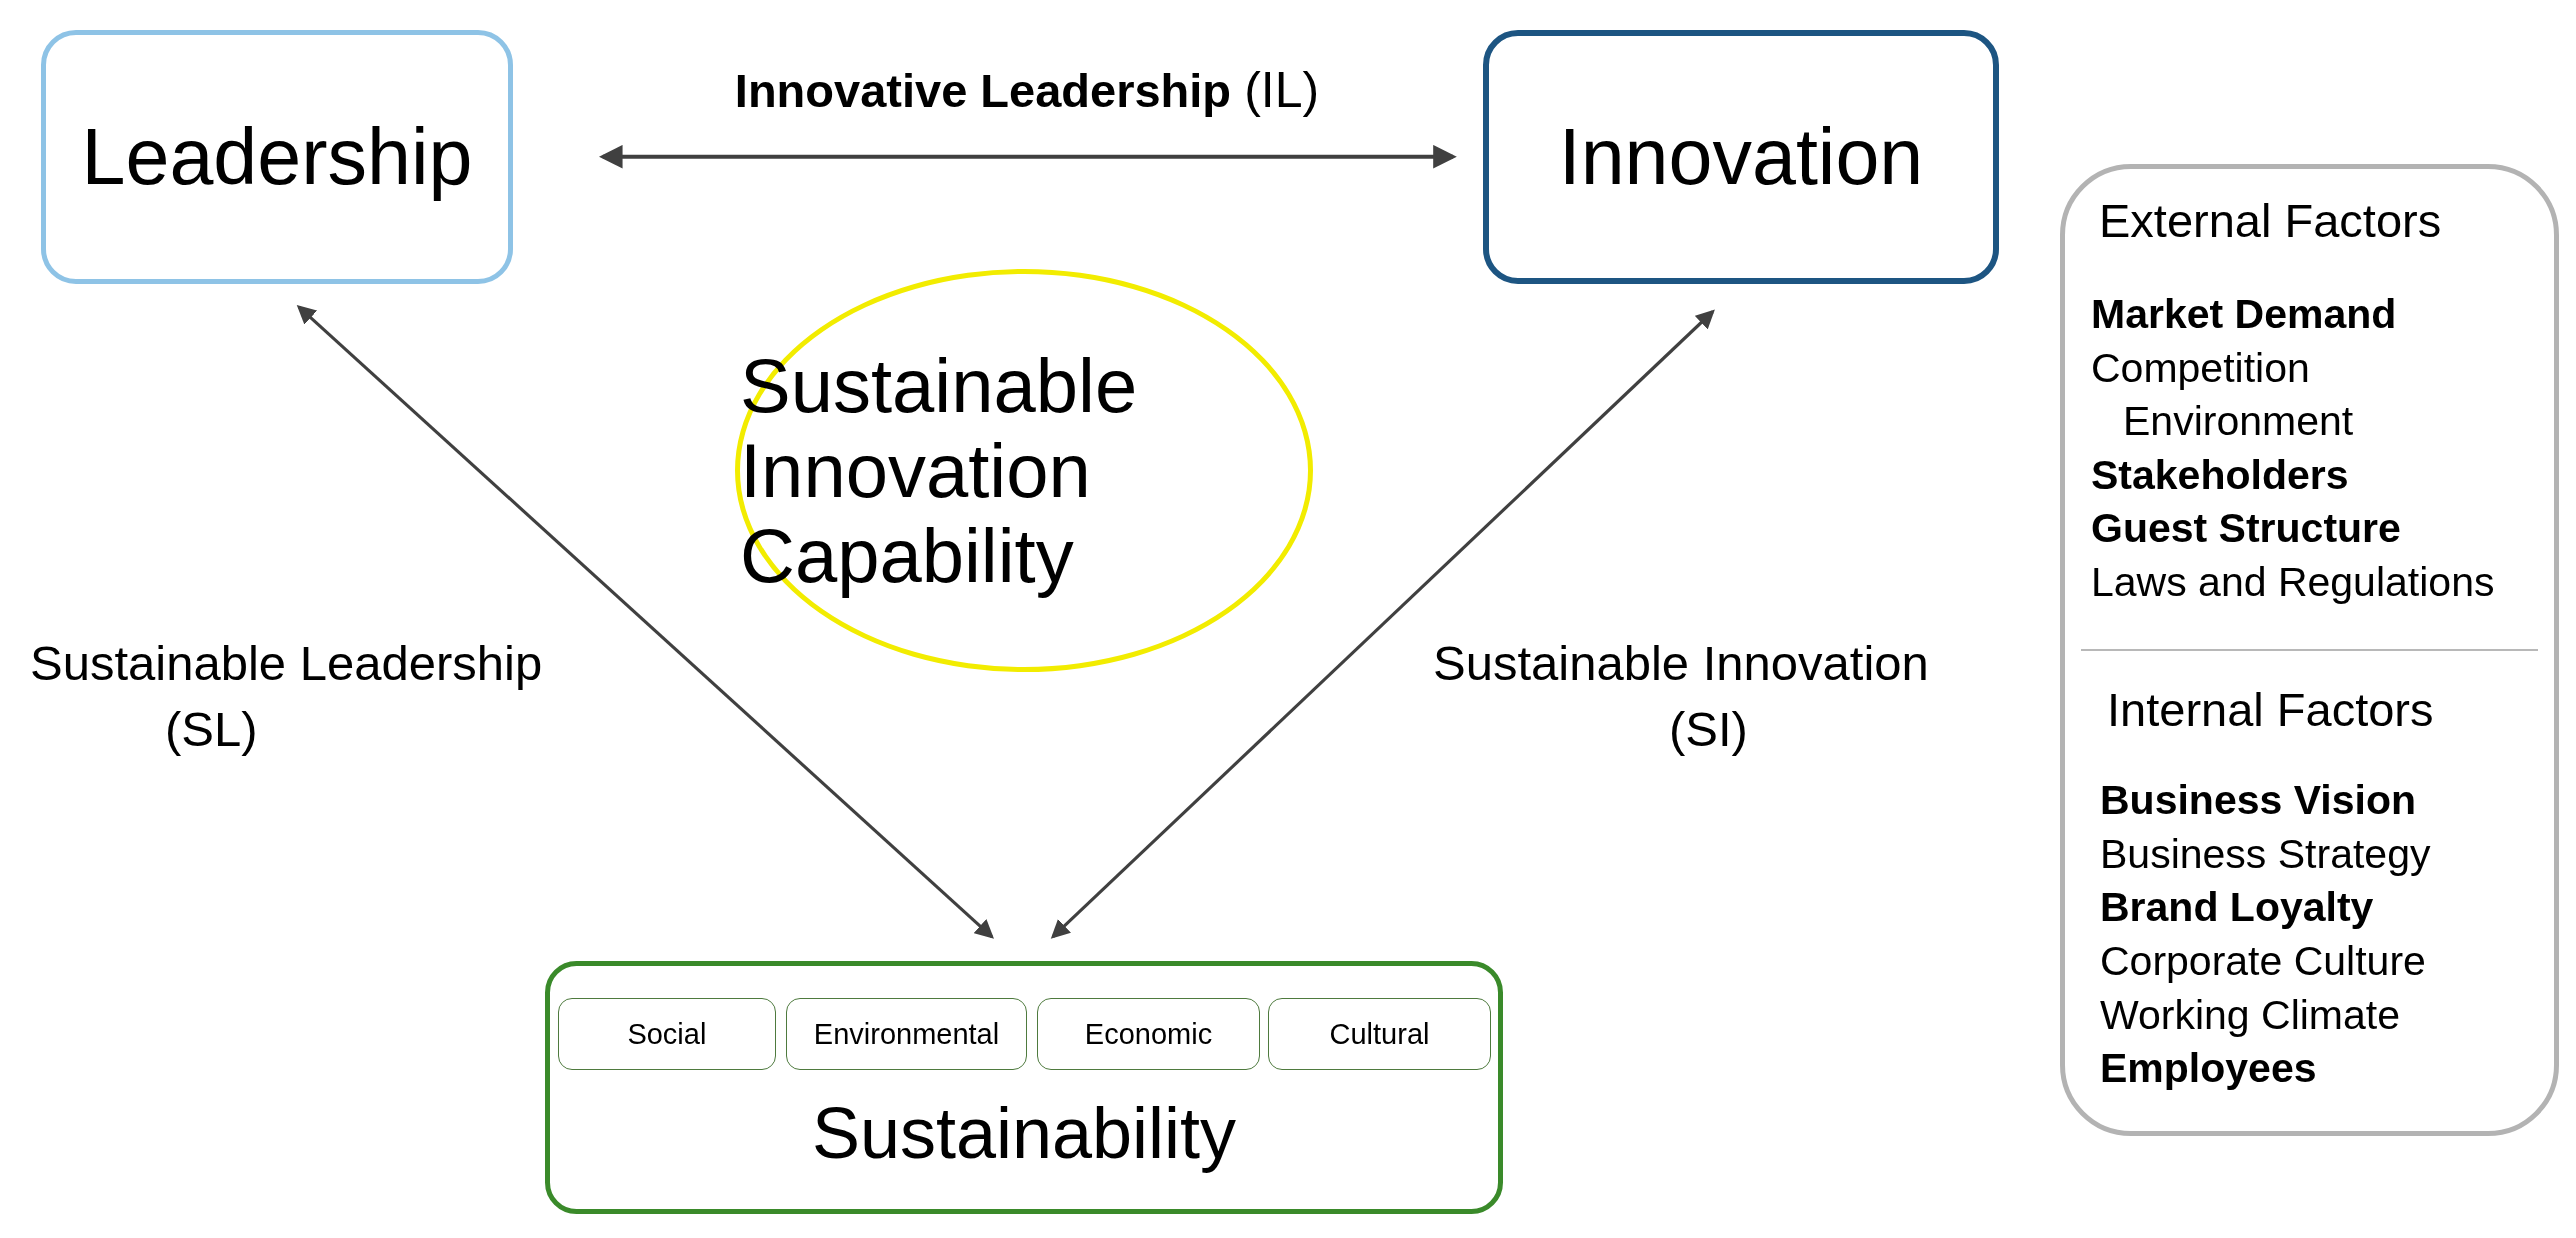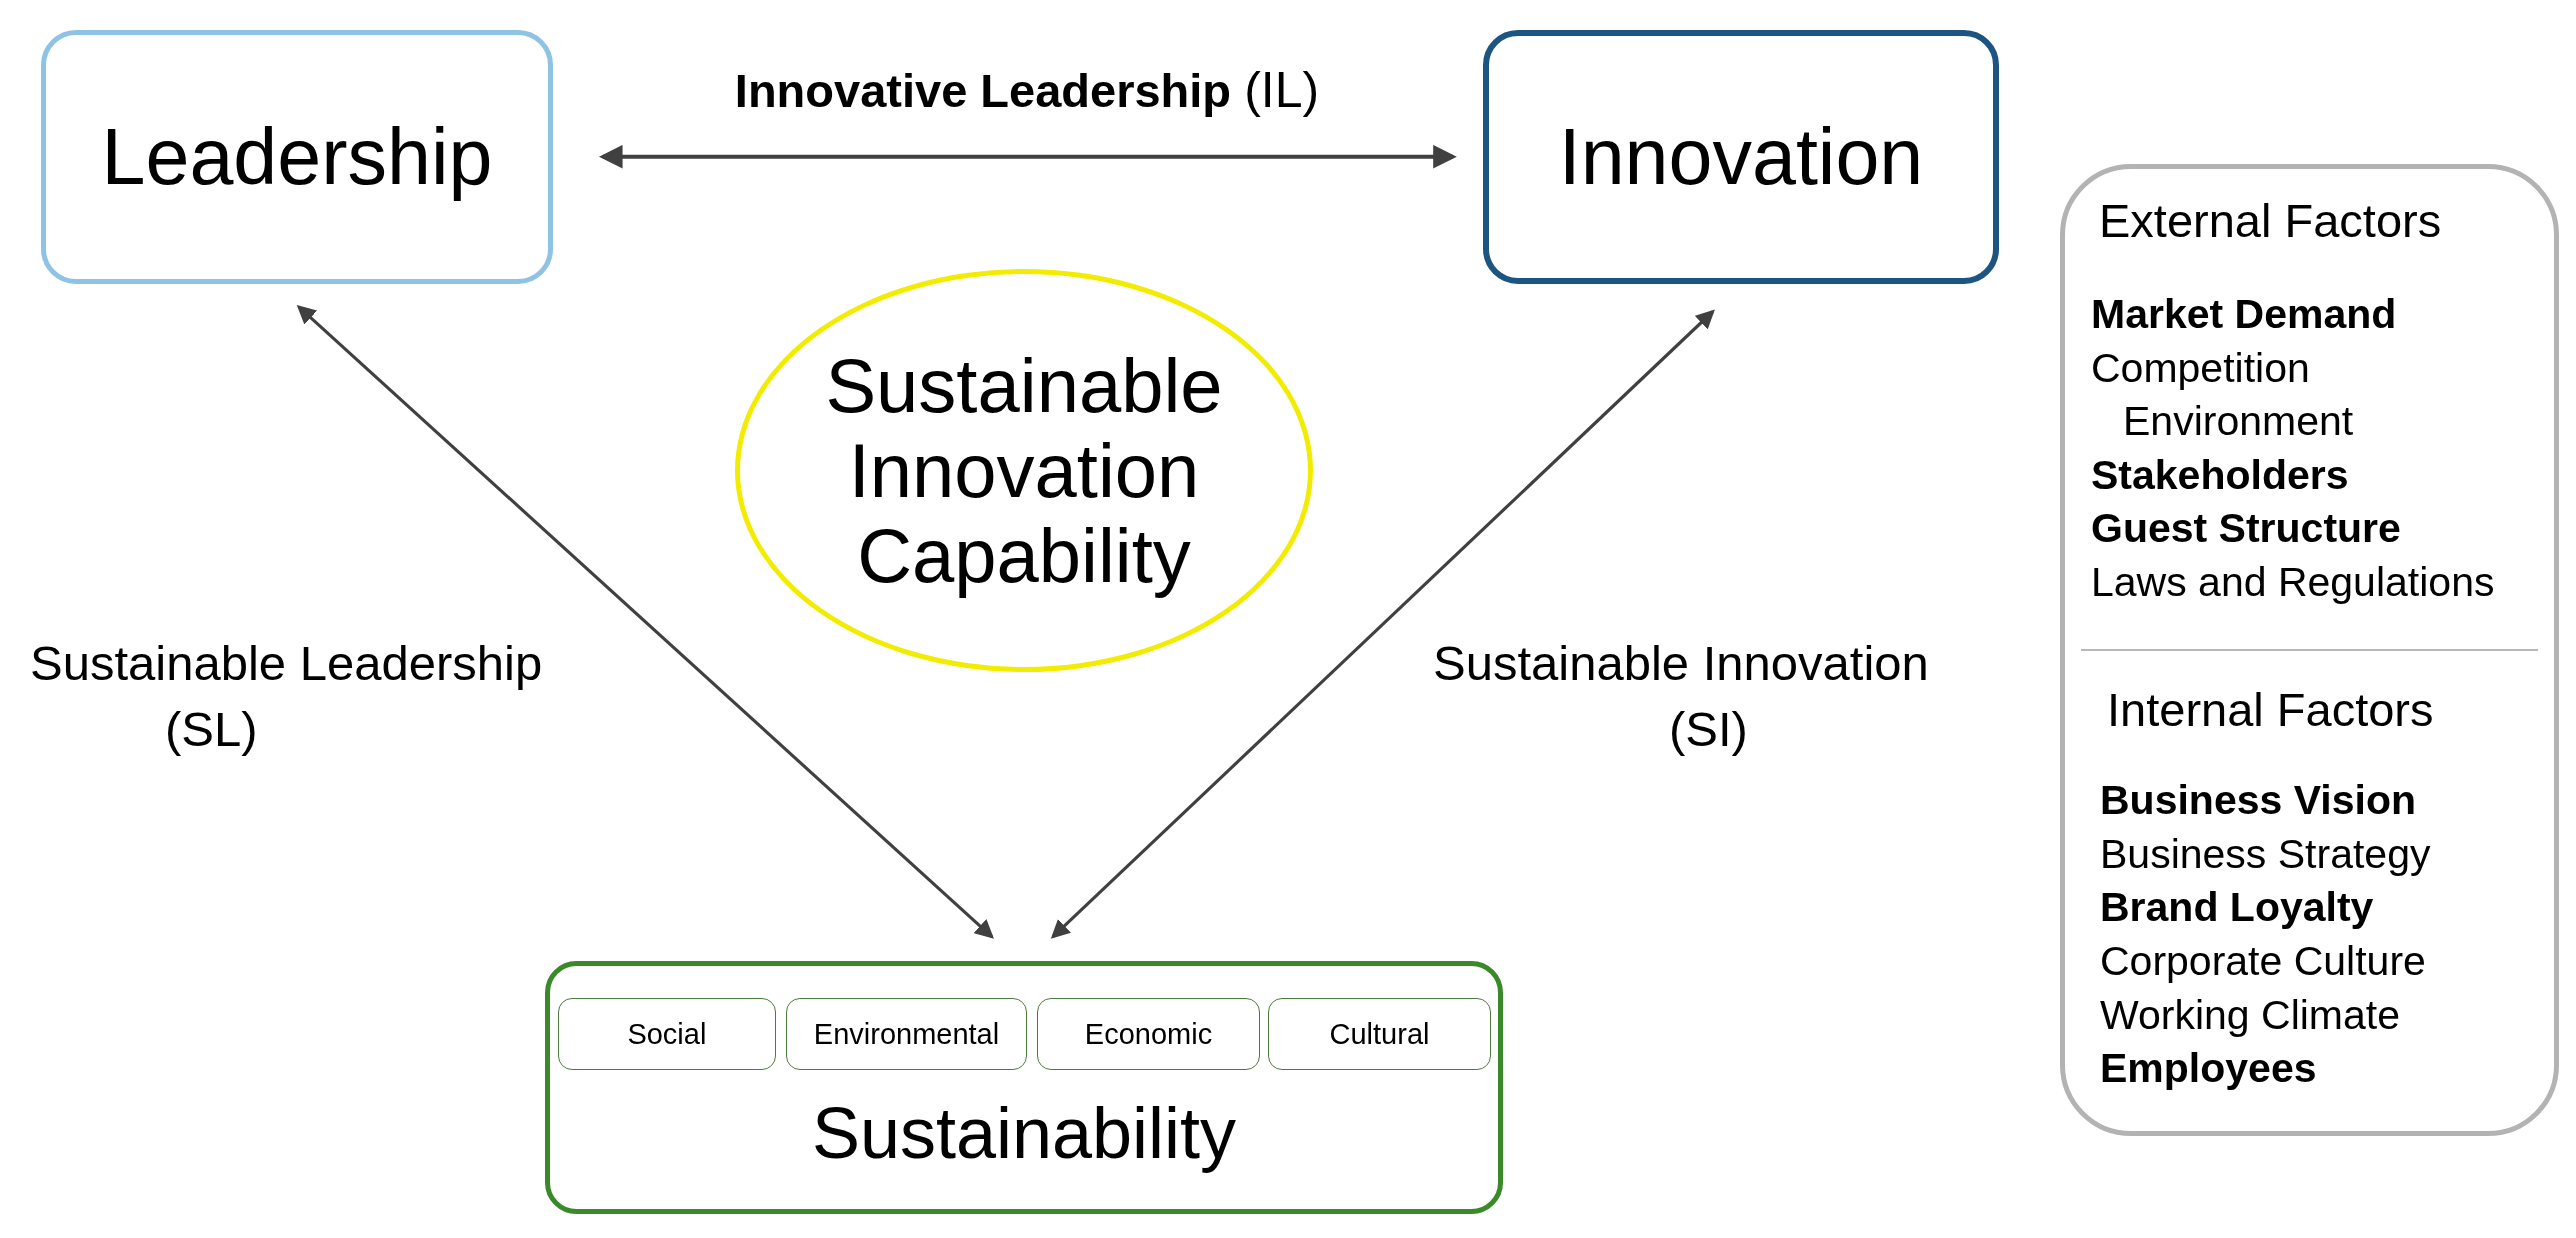--- a/index.html
+++ b/index.html
@@ -1,31 +1,31 @@
 <!DOCTYPE html>
 <html style="font-size:12.6px"><head>
 <meta charset="utf-8">
 <style>
   html, body { margin: 0; padding: 0; background: #ffffff; }
   body { width: 2576px; height: 1239px; position: relative; overflow: hidden;
          font-family: "Liberation Sans", sans-serif; color: #000; }
   .abs { position: absolute; }
   .box { position: absolute; box-sizing: border-box; background: #fff;
          display: flex; align-items: center; justify-content: center; }
-  #leadership-box { left: 41px; top: 30px; width: 512px; height: 254px;
+  #leadership-box { left: 41px; top: 30px; width: 472px; height: 254px;
          border: 5.5px solid #8ec3e6; border-radius: 35px; font-size: 79px; }
   #innovation-box { left: 1483px; top: 30px; width: 516px; height: 254px;
          border: 6.3px solid #1d5582; border-radius: 35px; font-size: 79px; }
   #il-label { left: 598px; top: 61px; width: 858px; text-align: center; font-size: 47px; }
   #il-label .bold { font-weight: bold; }
   #il-label .abbr { font-weight: normal; font-size: 50px; }
   svg.arrows { position: absolute; left: 0; top: 0; }
   #capability-ellipse { left: 735px; top: 269px; width: 578px; height: 403px;
          box-sizing: border-box; border: 5.5px solid #f2ec00; border-radius: 50%;
-         display: flex; flex-direction: column; align-items: center; justify-content: center;
+         display: flex; flex-direction: column; align-items: flex-start; justify-content: center;
          font-size: 76px; line-height: 85px; text-align: center; }
   .side-label { font-size: 49px; line-height: 66px; }
   #sl-label { left: 30px; top: 630px; }
   #sl-abbr { left: 165px; top: 696px; }
   #si-label { left: 1433px; top: 630px; }
   #si-abbr { left: 1669px; top: 696px; }
   #sustainability-box { left: 545px; top: 961px; width: 958px; height: 253px;
          border: 5.5px solid #3a8a2a; border-radius: 31.5px; display: block; }
   .dim { position: absolute; top: 32px; height: 72px; box-sizing: border-box;
          border: 1.6px solid #4e7a3e; border-radius: 14px; font-size: 29px;

